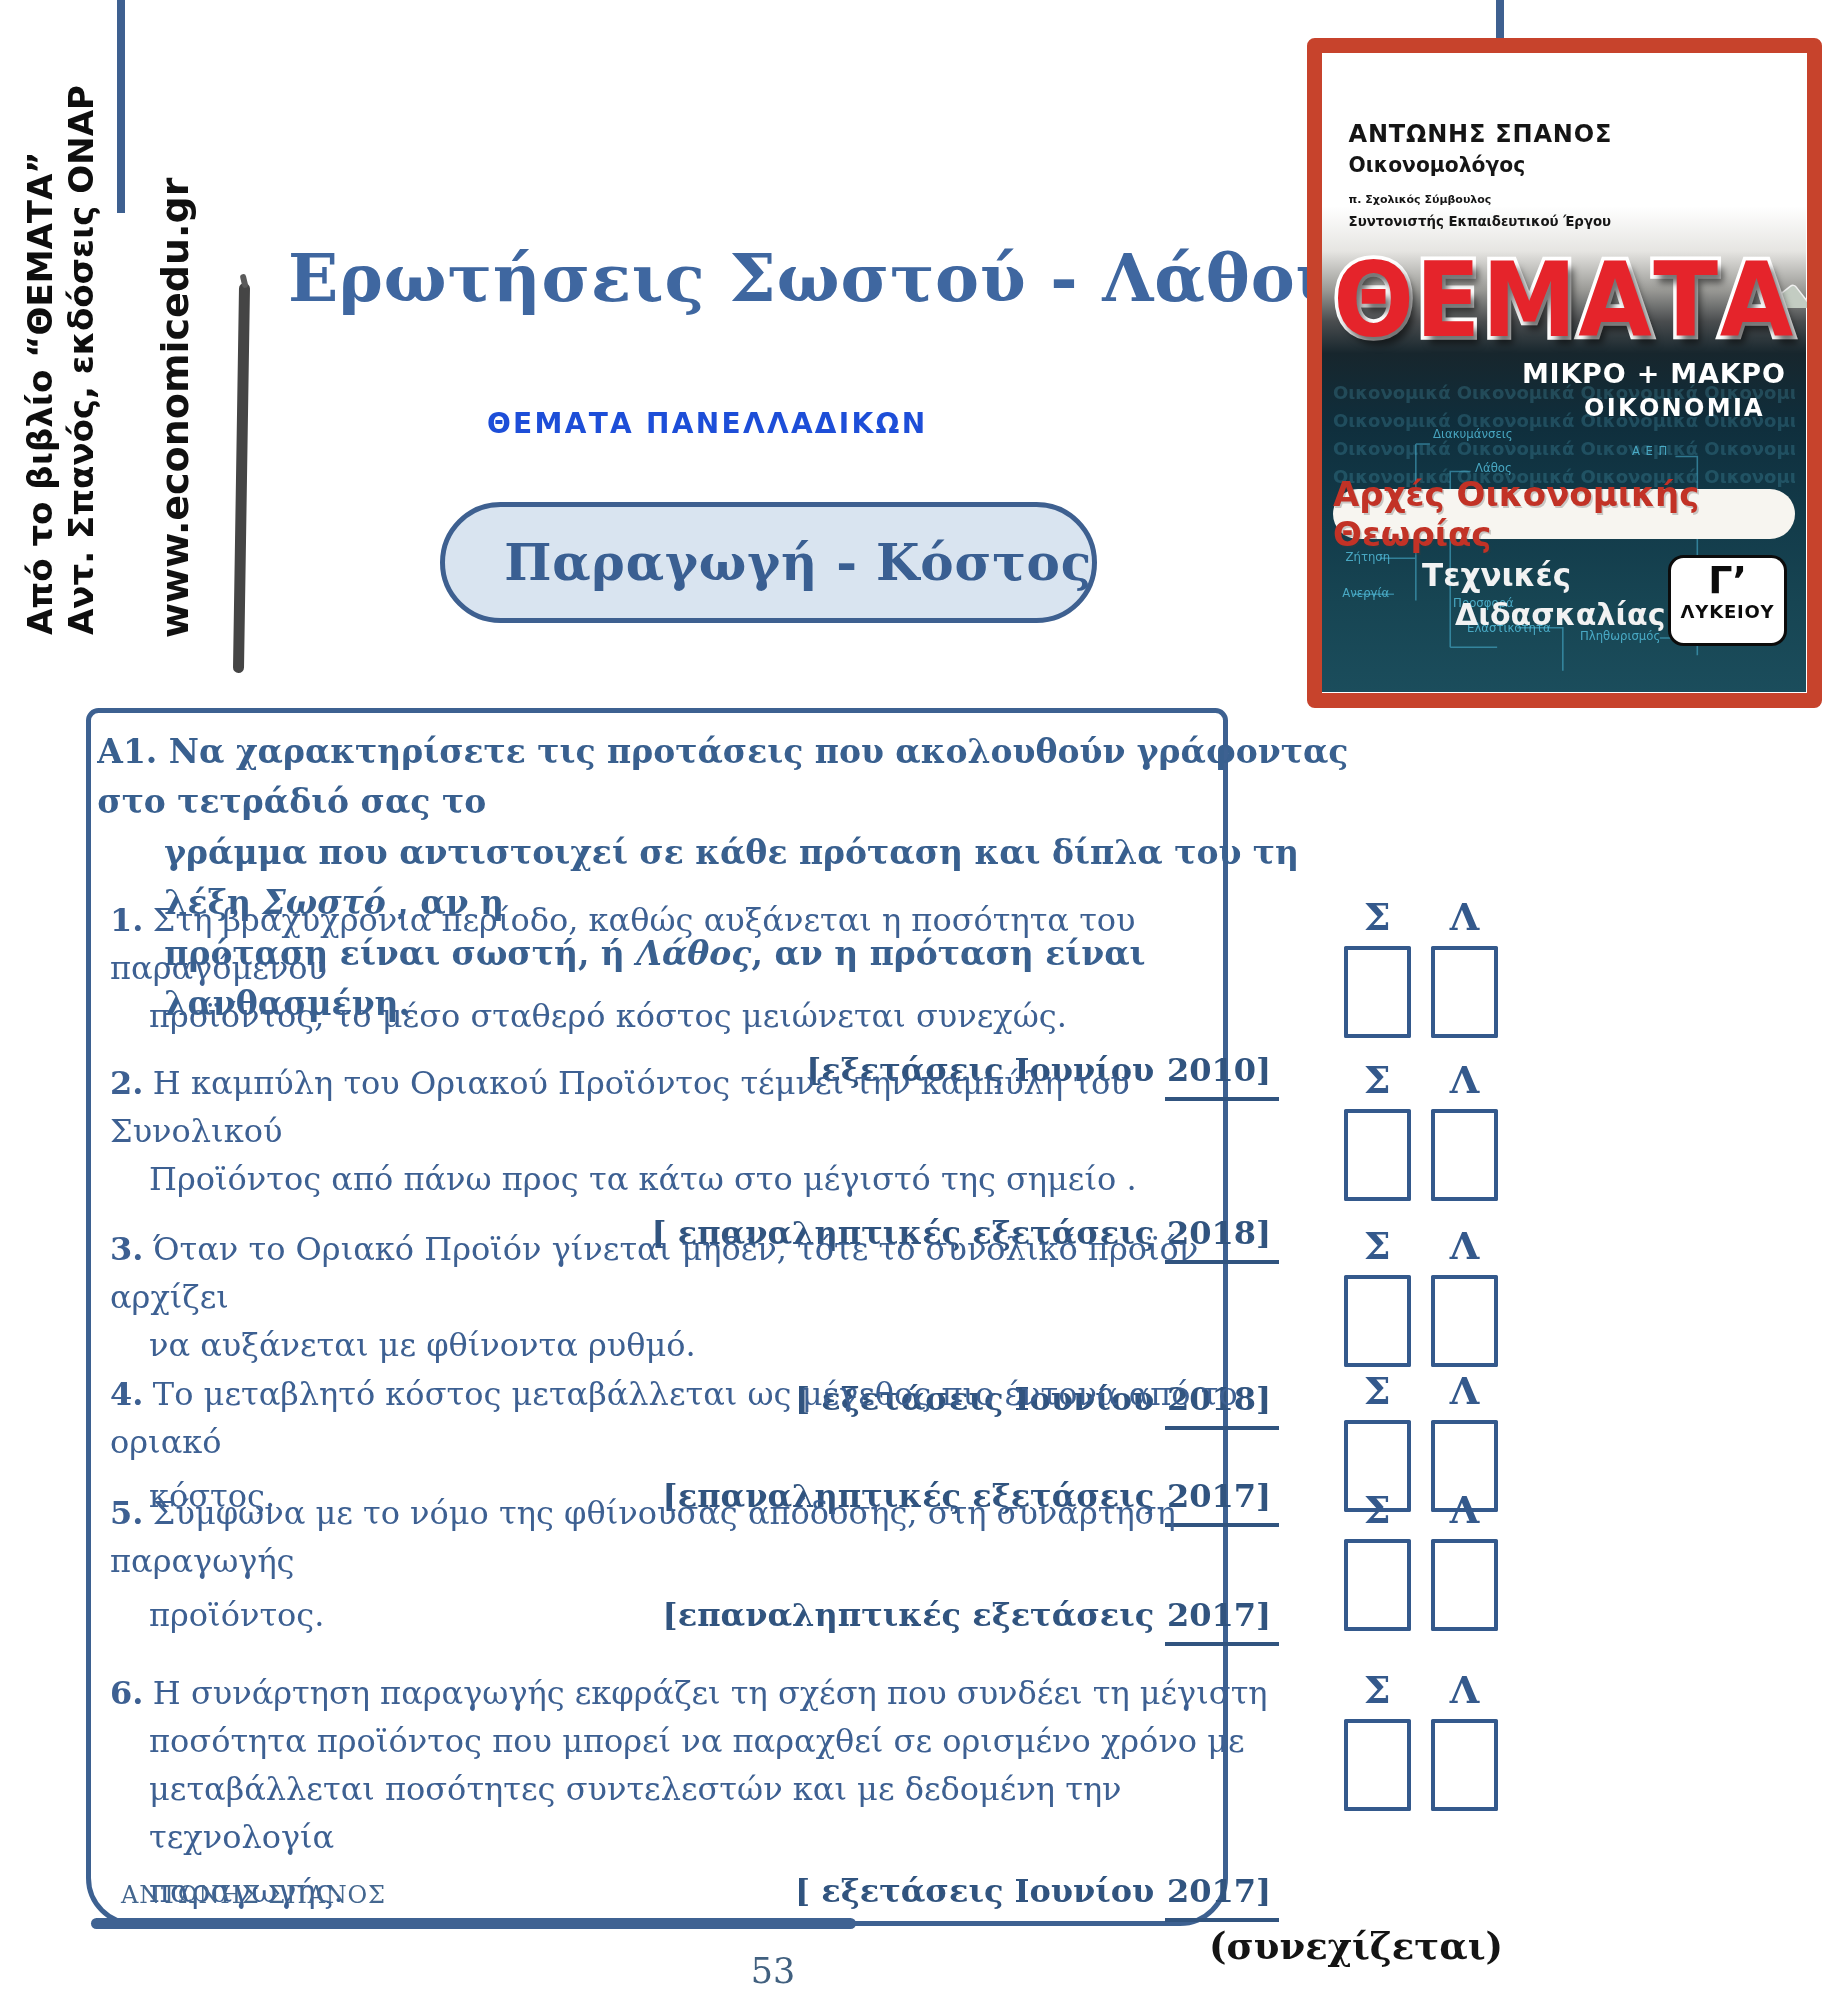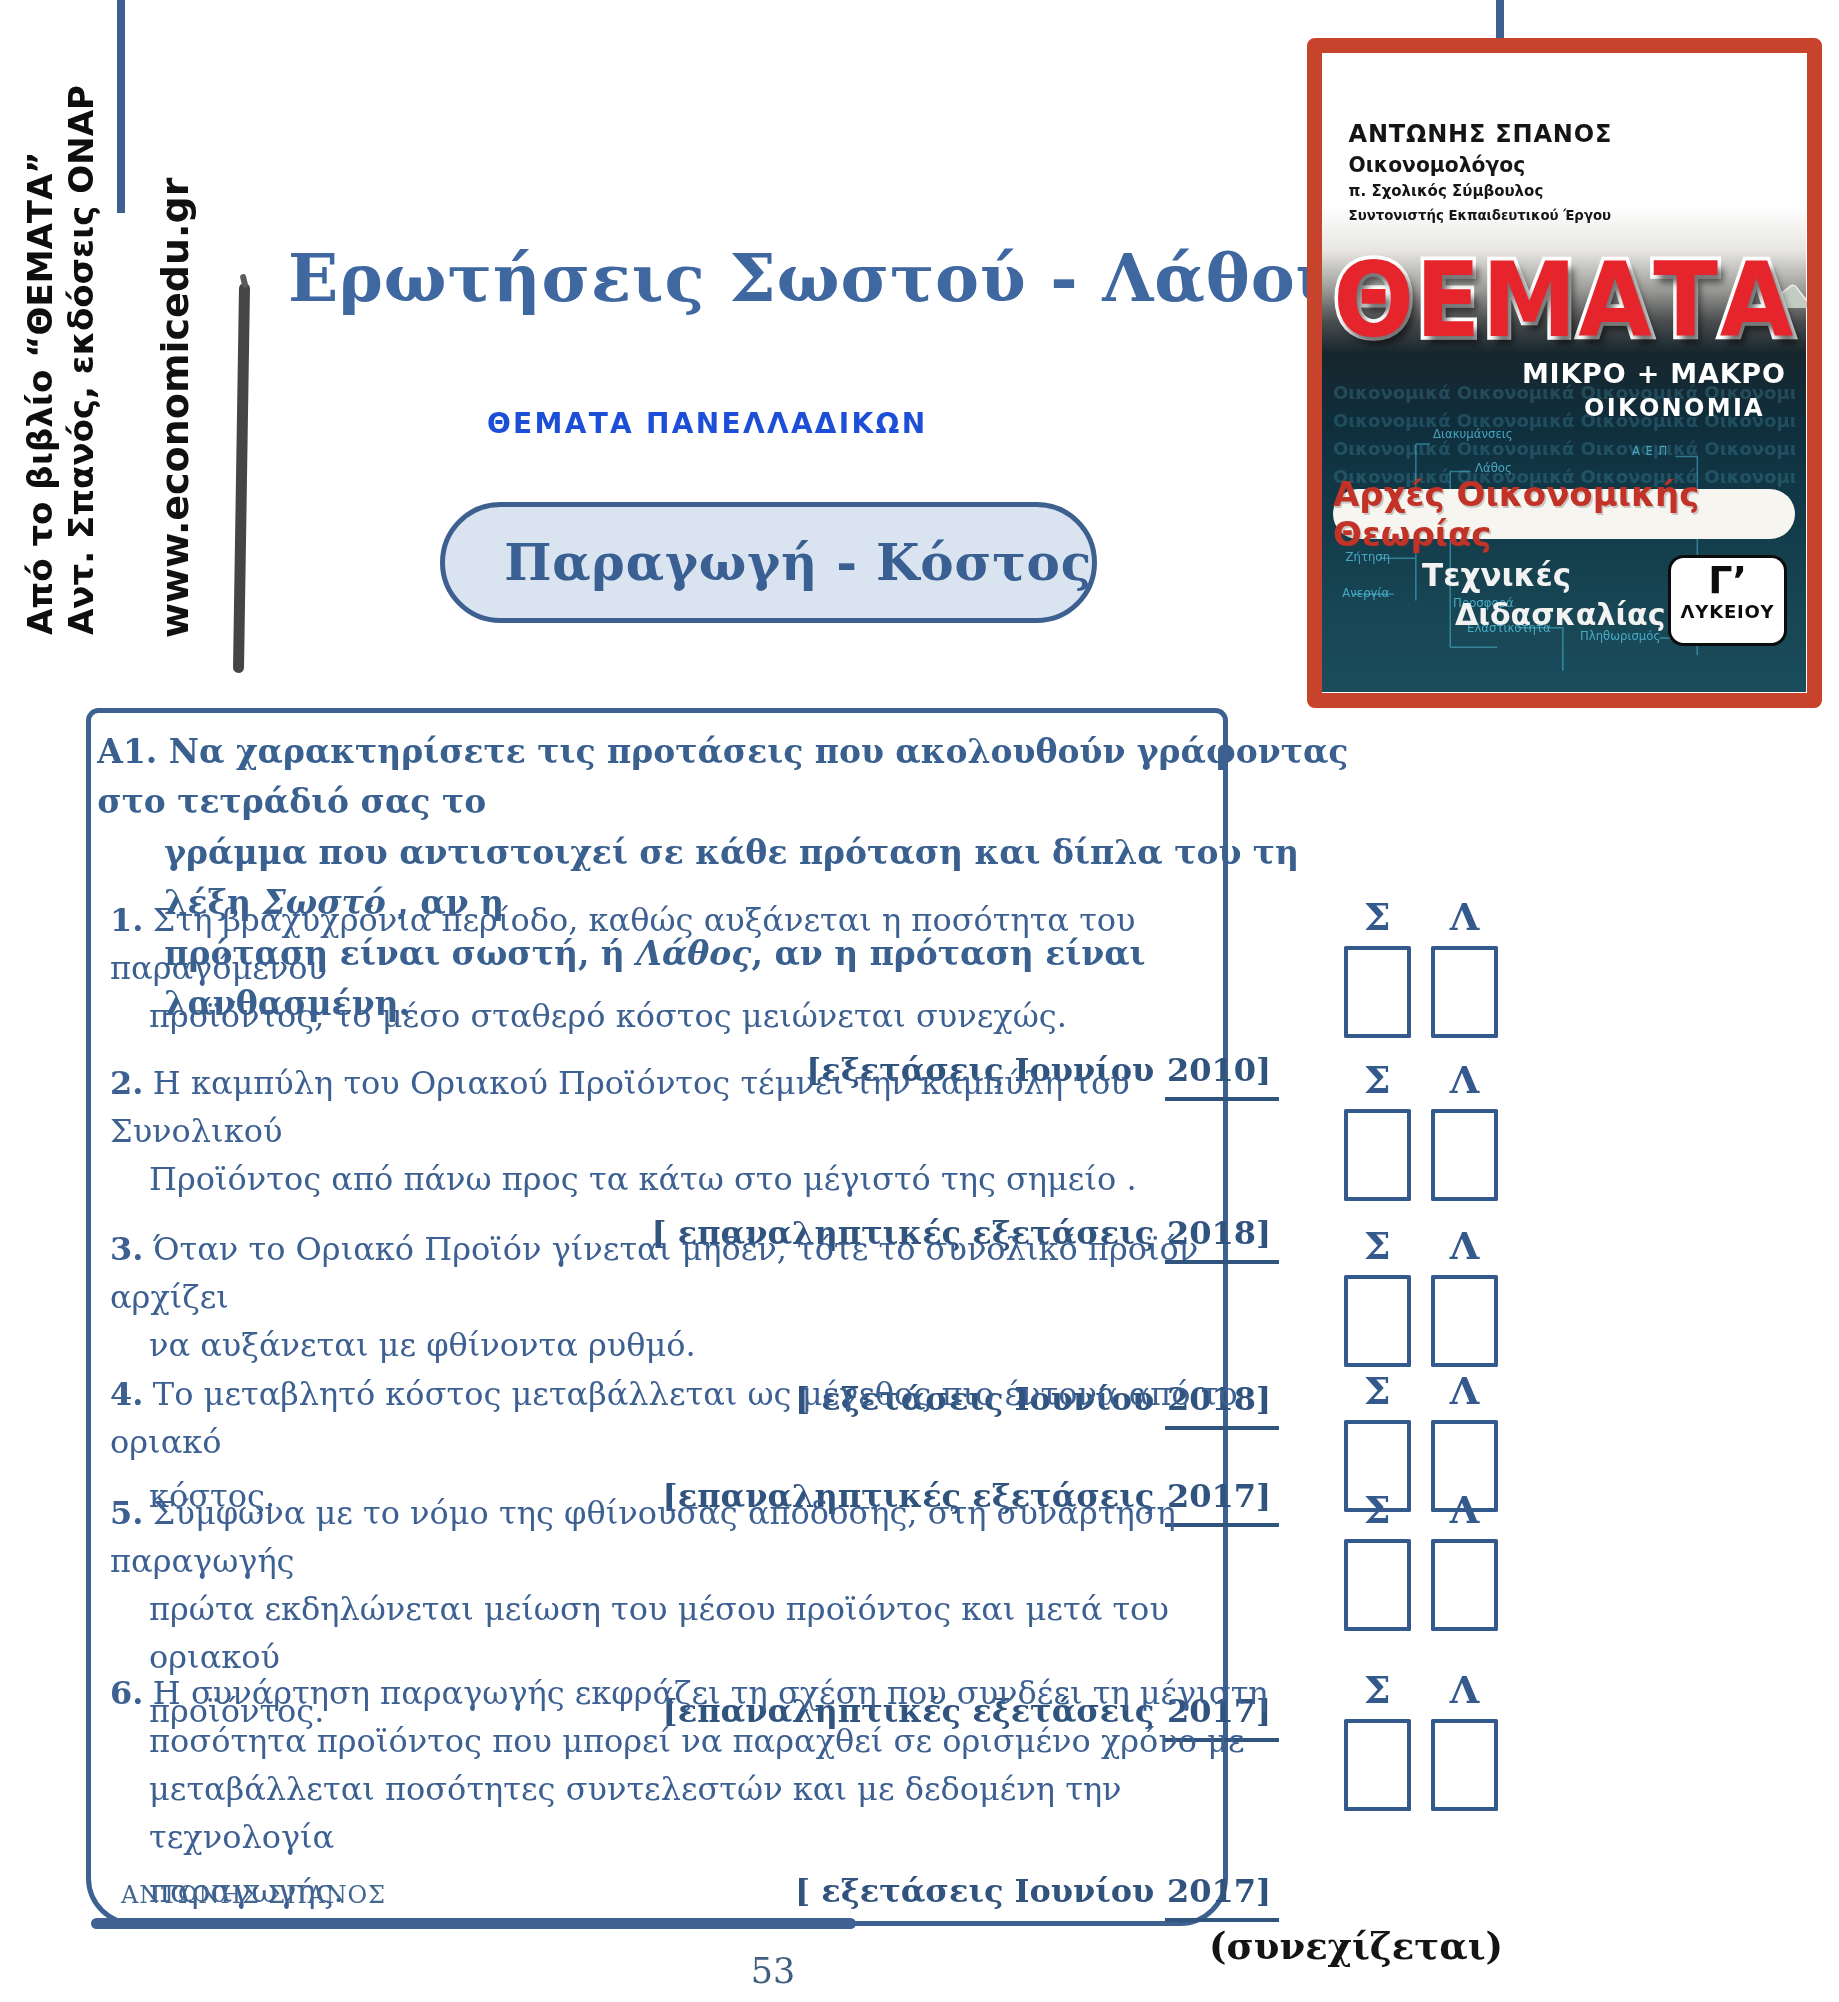--- a/index.html
+++ b/index.html
@@ -35,21 +35,21 @@
   
   .book-cover{position:absolute;left:1307px;top:38px;width:515px;height:670px;box-sizing:border-box;
     border:15.6px solid #c7432c;border-radius:7.8px;z-index:5;overflow:hidden;background:#fff;}
   .bc-inner{position:relative;width:484px;height:639px;
     background:linear-gradient(180deg,#ffffff 0%,#ffffff 24%,#e6e5e2 31%,#9b9b97 37%,#4a4d4f 42%,
       #17262d 47%,#0f2e3c 58%,#123a49 72%,#174553 86%,#1b4d5c 100%);}
   .bc-fan{position:absolute;right:-6.3px;top:-7.8px;width:341px;height:263px;}
   .bc-author{position:absolute;left:26.6px;top:67px;color:#151515;font-family:"DejaVu Sans",sans-serif;}
   .bc-author .nm{font-size:24px;font-weight:bold;letter-spacing:0.8px;}
   .bc-author .r1{font-size:20.3px;font-weight:bold;margin-top:4.7px;}
-  .bc-author .r2{font-size:15px;font-weight:bold;margin-top:5px;}
+  .bc-author .r2{font-size:11px;font-weight:bold;margin-top:16px;}
   .bc-author .r3{font-size:13.3px;font-weight:bold;margin-top:8px;}
   .bc-title{position:absolute;left:0;right:0;top:192px;margin:0;text-align:center;
     font-family:"DejaVu Sans",sans-serif;font-size:95px;font-weight:bold;color:#e5242b;
     letter-spacing:1.6px;transform:scaleY(1.08);
     -webkit-text-stroke:7px #fff;paint-order:stroke fill;
     text-shadow:5.5px 7.8px 7px rgba(0,0,0,0.55);}
   .bc-sub1{position:absolute;right:20.3px;top:305px;font-family:"DejaVu Sans",sans-serif;
     font-size:27px;font-weight:bold;color:#fff;letter-spacing:0.8px;}
   .bc-sub2{position:absolute;right:41px;top:341px;font-family:"DejaVu Sans",sans-serif;
     font-size:24px;font-weight:bold;color:#fff;letter-spacing:2.3px;}
@@ -298,21 +298,20 @@
         <div class="sl-boxes">
             <span class="sl-box"></span>
             <span class="sl-box"></span>
           </div>
       </div>
     </div>
 
     <div class="q" style="top:776px">
       <div class="q-text">
         <div><span class="q-num">5.</span><span>Σύμφωνα με το νόμο της φθίνουσας απόδοσης, στη συνάρτηση παραγωγής</span></div>
-        <div class="cont">πρώτα εκδηλώνεται μείωση του μέσου προϊόντος και μετά του οριακού</div>
         <div class="cite-row">
           <span>προϊόντος.</span>
           <span class="cite"><span>[επαναληπτικές εξετάσεις </span><span class="yr"><span>2017</span><span>]</span></span></span>
         </div>
       </div>
       <div class="sl">
         <div class="sl-letters">
             <span>Σ</span>
             <span>Λ</span>
           </div>

